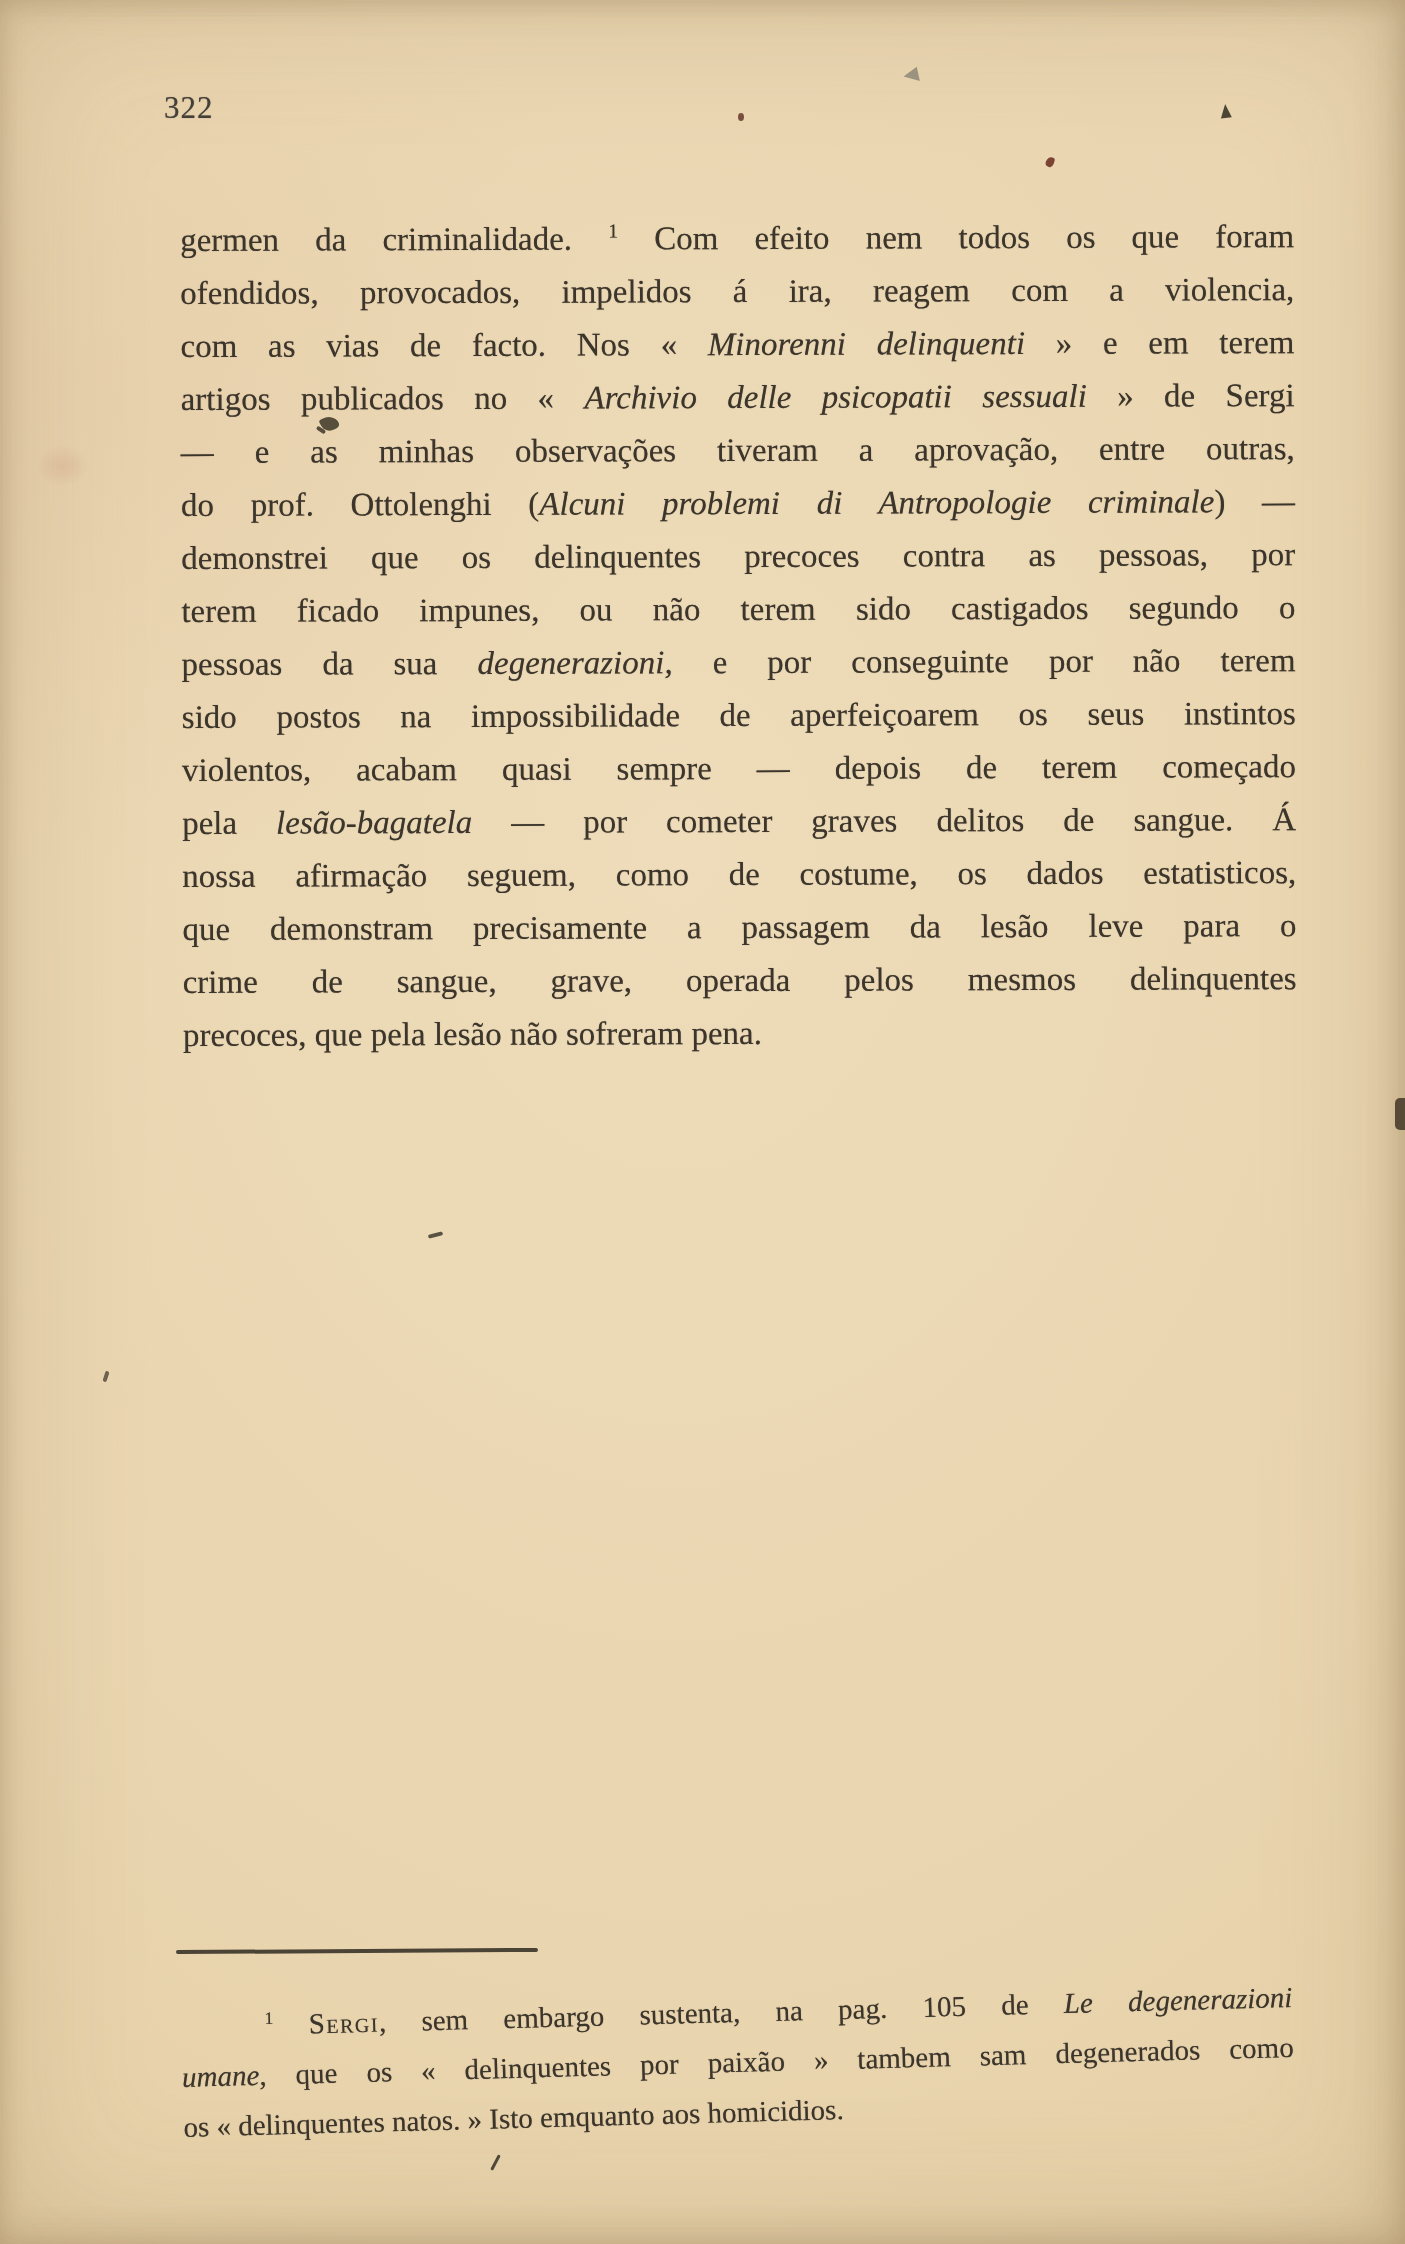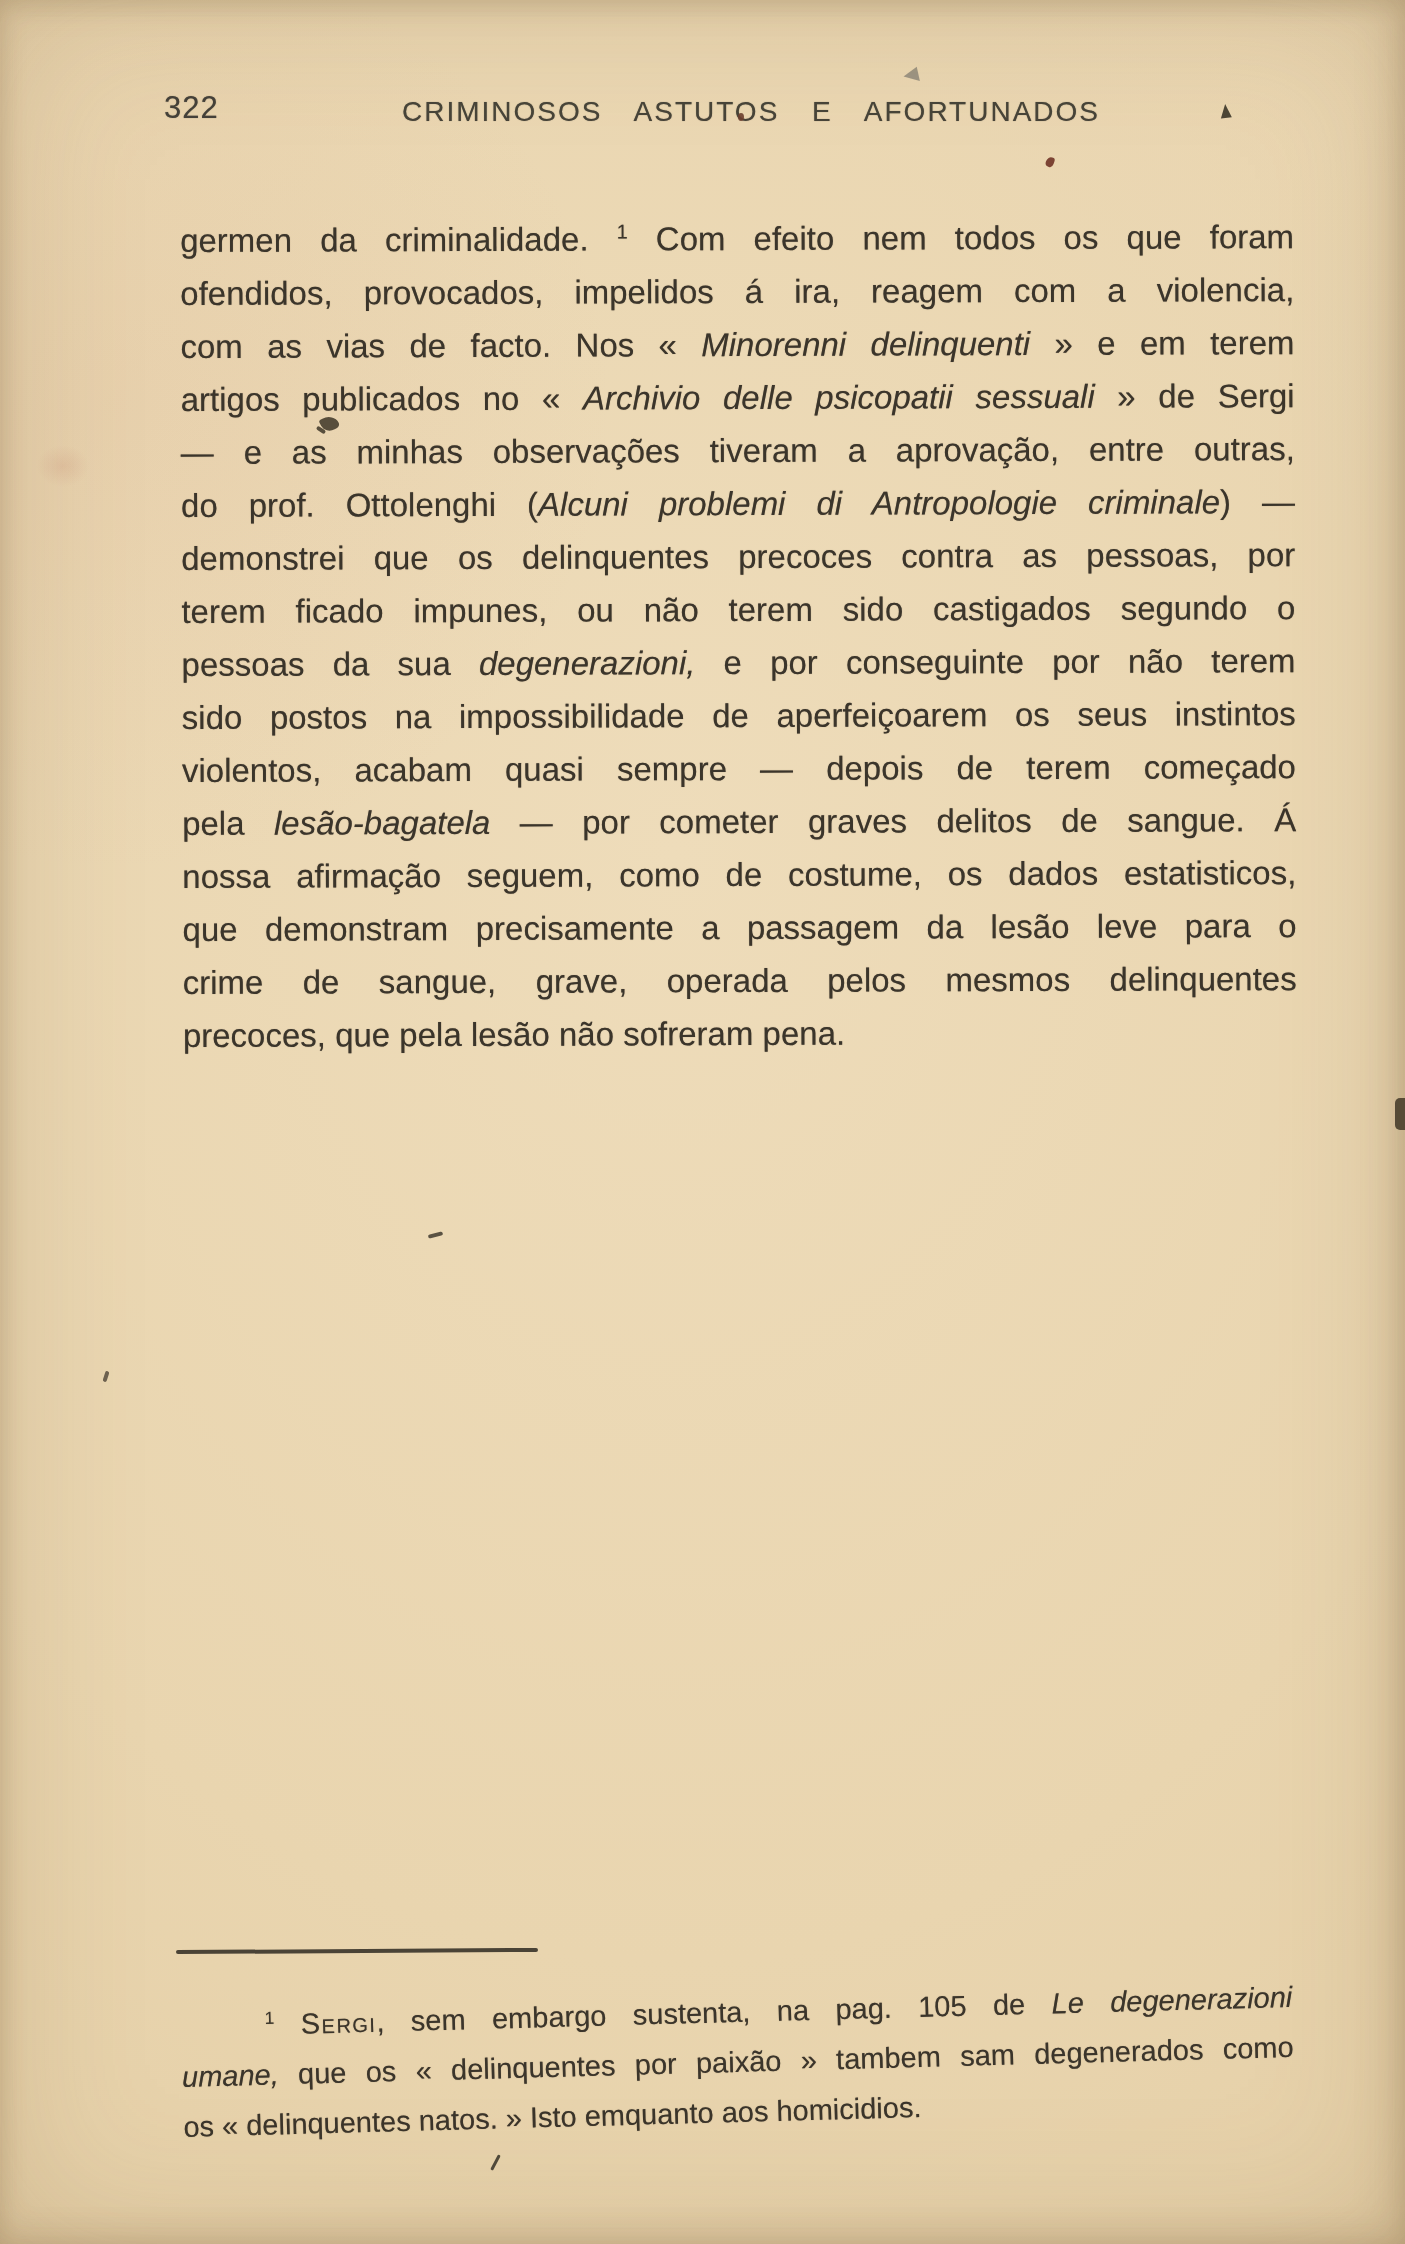--- a/index.html
+++ b/index.html
@@ -1,20 +1,20 @@
 <!DOCTYPE html>
 <html><head>
 <meta charset="utf-8">
 <style>
   html,body{margin:0;padding:0;background:#c8b690;}
   .page{
     position:relative;
     width:1405px;height:2244px;
     overflow:hidden;
-    font-family:Liberation Sans, sans-serif;
+    font-family:Liberation Serif, serif;
     color:#3b352b;
     background-color:#e8d3ac;
     background-image:
       radial-gradient(60% 35% at 8% 18%, rgba(206,152,126,0.10), transparent 60%),
       radial-gradient(50% 30% at 92% 6%, rgba(235,215,180,0.35), transparent 65%),
       radial-gradient(120% 95% at 48% 38%, #eedcba 0%, #e9d5af 52%, #e2cba1 100%);
   }
   .page::after{
     content:"";position:absolute;inset:0;pointer-events:none;
     box-shadow:inset 0 0 150px rgba(120,90,50,0.20),
@@ -84,21 +84,20 @@
   .smudge-pink{left:28px;top:438px;width:70px;height:56px;
     background:radial-gradient(closest-side, rgba(190,120,100,0.18), transparent 75%);}
 </style>
 </head>
 <body>
 
 <div class="page">
 
   <div class="header-num">322</div>
 
-  <div class="header-title">CRIMINOSOS ASTUTOS E AFORTUNADOS</div>
 
   <div class="body-text" id="body-text">
       <div class="line"><span>germen da criminalidade. </span><span class="sup">1</span><span> Com efeito nem todos os que foram</span></div>
       <div class="line"><span>ofendidos, provocados, impelidos á ira, reagem com a violencia,</span></div>
       <div class="line"><span>com as vias de facto. Nos « </span><span class="i">Minorenni delinquenti</span><span> » e em terem</span></div>
       <div class="line"><span>artigos publicados no « </span><span class="i">Archivio delle psicopatii sessuali</span><span> » de Sergi</span></div>
       <div class="line"><span>— e as minhas observações tiveram a aprovação, entre outras,</span></div>
       <div class="line"><span>do prof. Ottolenghi (</span><span class="i">Alcuni problemi di Antropologie criminale</span><span>) —</span></div>
       <div class="line"><span>demonstrei que os delinquentes precoces contra as pessoas, por</span></div>
       <div class="line"><span>terem ficado impunes, ou não terem sido castigados segundo o</span></div>

